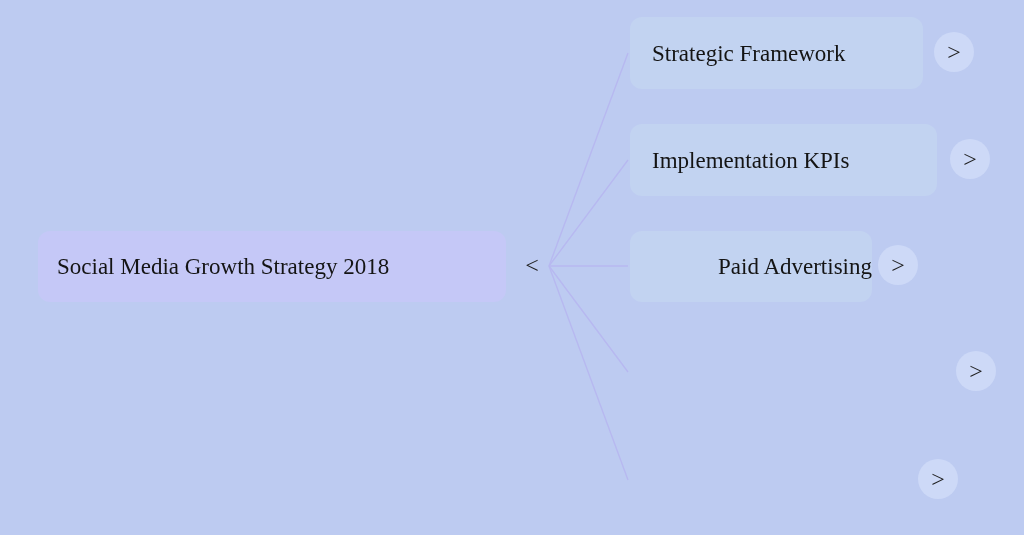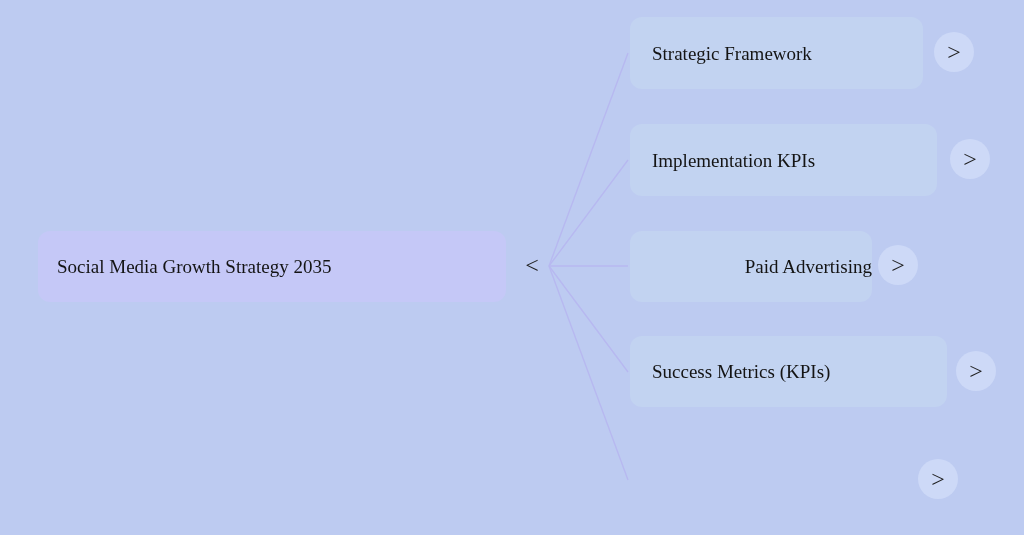--- a/index.html
+++ b/index.html
@@ -17,21 +17,21 @@
     background:var(--background);
     overflow:hidden;
     font-family:"Liberation Serif","DejaVu Serif",serif;
     color:var(--text);
   }
   #connectors{position:absolute;left:0;top:0;width:1024px;height:535px;}
   .node{
     position:absolute;
     border-radius:12px;
     display:flex;align-items:center;
-    font-size:19px;
+    font-size:23px;
     line-height:1;
     white-space:nowrap;
     cursor:default;
   }
   .node.root{
     left:38px;top:231px;width:468px;height:71px;
     background:var(--root-node-fill);
     padding-left:19px;box-sizing:border-box;
   }
   .node.child{
@@ -73,39 +73,36 @@
     <g stroke="var(--connector)" stroke-width="1.4" opacity="0.55" fill="none">
       <line x1="549" y1="266" x2="628" y2="53"></line>
       <line x1="549" y1="266" x2="628" y2="160"></line>
       <line x1="549" y1="266" x2="628" y2="266"></line>
       <line x1="549" y1="266" x2="628" y2="372"></line>
       <line x1="549" y1="266" x2="628" y2="480"></line>
     </g>
   </svg>
 
   <div class="node root">
-    <span>Social Media Growth Strategy 2035</span>
+    <span>Social Media Growth Strategy 2018</span>
   </div>
   <span class="chev collapse">&lt;</span>
 
   <div class="node child n0">
     <span>Strategic Framework</span>
   </div>
   <span class="chev circle c0">&gt;</span>
 
   <div class="node child n1">
     <span>Implementation KPIs</span>
   </div>
   <span class="chev circle c1">&gt;</span>
 
   <div class="node child n2">
     <span>Paid Advertising</span>
   </div>
   <span class="chev circle c2">&gt;</span>
 
-  <div class="node child n3">
-    <span>Success Metrics (KPIs)</span>
-  </div>
   <span class="chev circle c3">&gt;</span>
 
   <span class="chev circle c4">&gt;</span>
 
 </div>
 
 </body></html>

